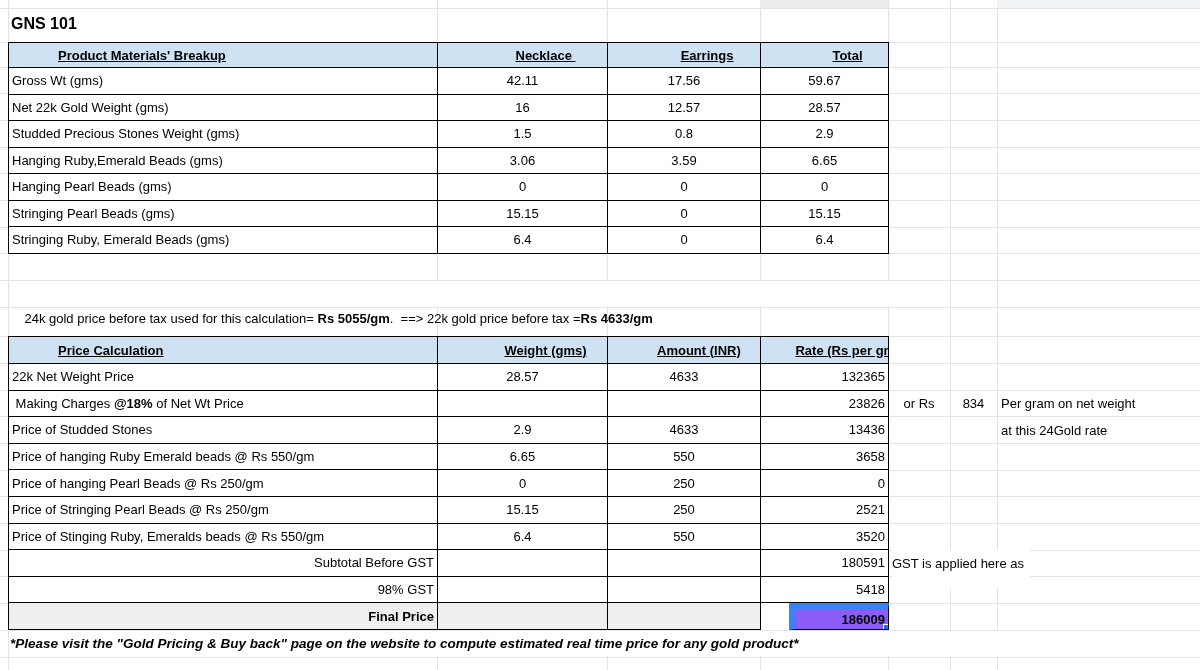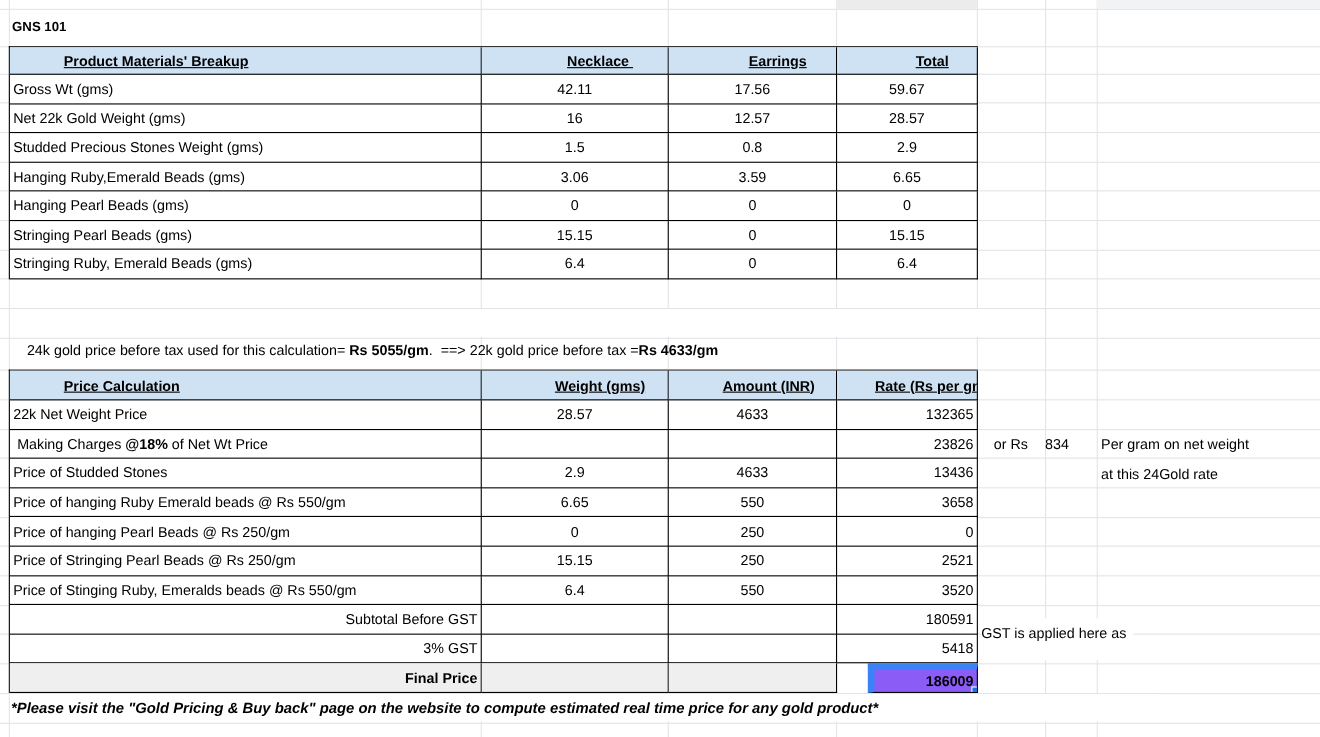--- a/index.html
+++ b/index.html
@@ -5,21 +5,21 @@
   html,body { margin:0; padding:0; background:#fff; }
   #sheet {
     position:relative; width:1200px; height:670px; background:#ffffff;
     font-family:"Liberation Sans","DejaVu Sans",sans-serif; font-size:13px; color:#000;
     overflow:hidden;
   }
   .vline { position:absolute; top:0; bottom:0; width:1px; background:#e2e4e8; }
   .hline { position:absolute; left:0; right:0; height:1px; background:#e2e4e8; }
   .graycell { position:absolute; }
 
-  .sheet-title { position:absolute; left:11px; top:14px; font-size:12px; font-weight:bold; line-height:20px; }
+  .sheet-title { position:absolute; left:11px; top:14px; font-size:16px; font-weight:bold; line-height:20px; }
 
   .tbl { position:absolute; left:8px; display:grid; grid-template-columns:429px 170px 153px 128px;
          background:#fff; border-top:1px solid #000; border-left:1px solid #000; z-index:3; }
   #materials-table { top:42px; grid-template-rows:25px repeat(7, 26.5px); }
   #price-table     { top:336px; grid-template-rows:27px repeat(10, 26.6px); }
   .tbl > div { border-right:1px solid #000; border-bottom:1px solid #000; box-sizing:border-box;
                display:flex; align-items:center; padding:0 3px; white-space:pre; overflow:hidden; }
   .hd { background:#cfe2f3; font-weight:bold; }
   .hd span { text-decoration:underline;padding-left:46px; }
   .c { justify-content:center; }
@@ -162,35 +162,35 @@
     <div>Price of Stinging Ruby, Emeralds beads @ Rs 550/gm</div>
     <div class="c">6.4</div>
     <div class="c">550</div>
     <div class="r">3520</div>
 
     <div class="r">Subtotal Before GST</div>
     <div></div>
     <div></div>
     <div class="r">180591</div>
 
-    <div class="r">3% GST</div>
+    <div class="r">98% GST</div>
     <div></div>
     <div></div>
     <div class="r">5418</div>
 
     <div class="r bold grayrow">Final Price</div>
     <div class="grayrow"></div>
     <div class="grayrow"></div>
     <div class="r sel">
       <span>186009</span>
       <span class="fill-handle"></span>
     </div>
   </div>
 
   <div class="note-cell" style="left:888px; top:390px; width:62px; text-align:center;">or Rs</div>
-  <div class="note-cell" style="left:950px; top:390px; width:47px; ">834</div>
+  <div class="note-cell" style="left:950px; top:390px; width:47px; text-align:center;">834</div>
   <div class="note-cell" style="left:1001px; top:390px;">Per gram on net weight</div>
   <div class="note-cell" style="left:1001px; top:417px;">at this 24Gold rate</div>
-  <div class="note-cell" style="left:892px; top:550px; background:#fff; padding-right:6px;margin-top:12px;">GST is applied here as</div>
+  <div class="note-cell" style="left:892px; top:550px; background:#fff; padding-right:6px;">GST is applied here as</div>
 
   <div class="note footer-note" style="left:10px; top:631px; width:1040px;">*Please visit the "Gold Pricing &amp; Buy back" page on the website to compute estimated real time price for any gold product*</div>
 
 </div>
 
 </body></html>

